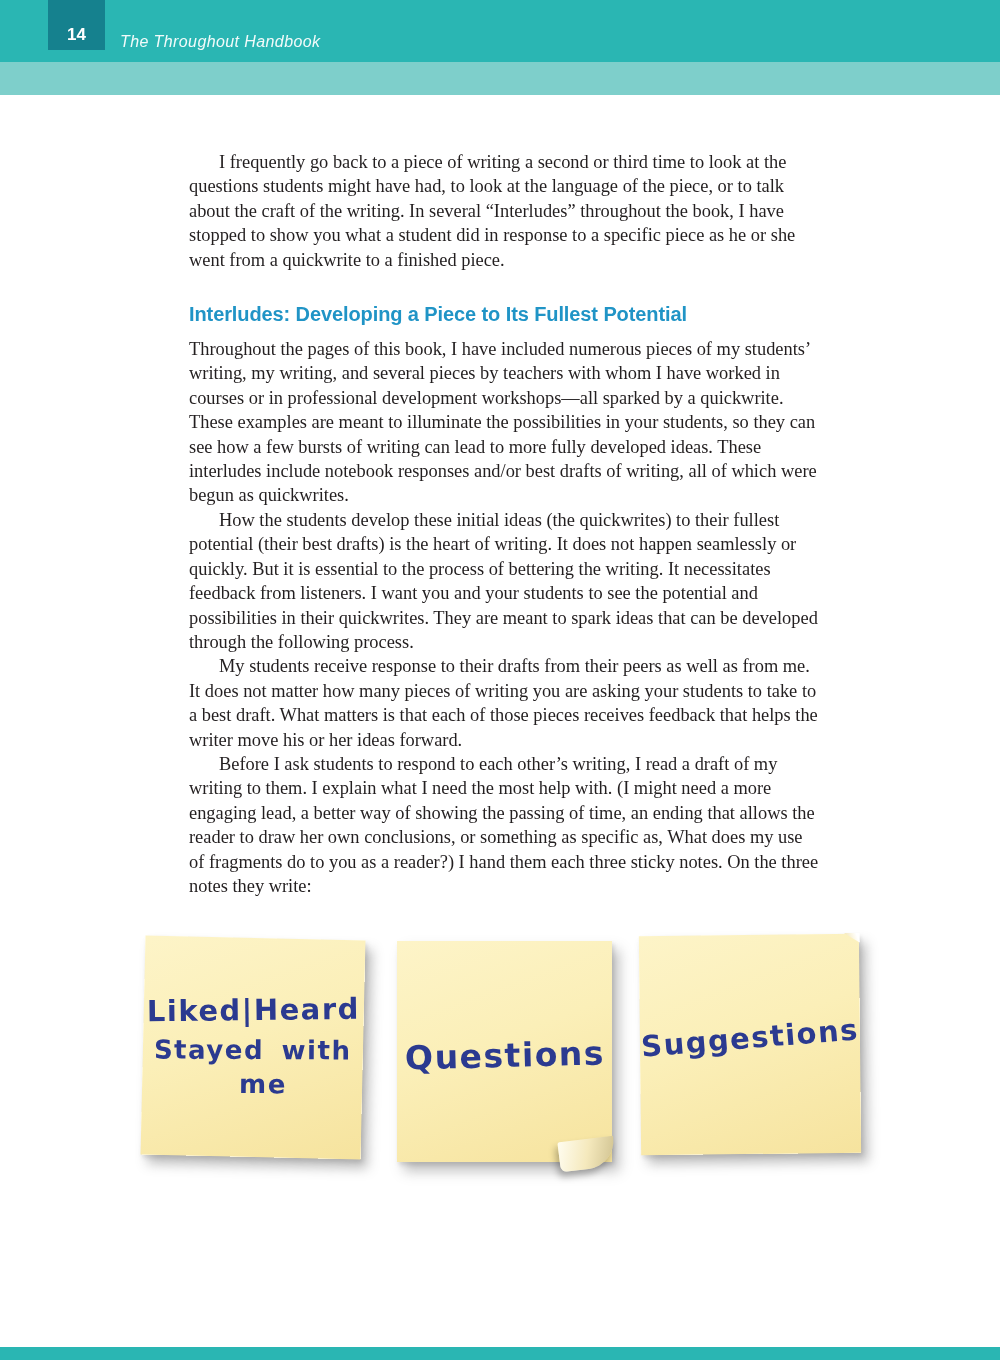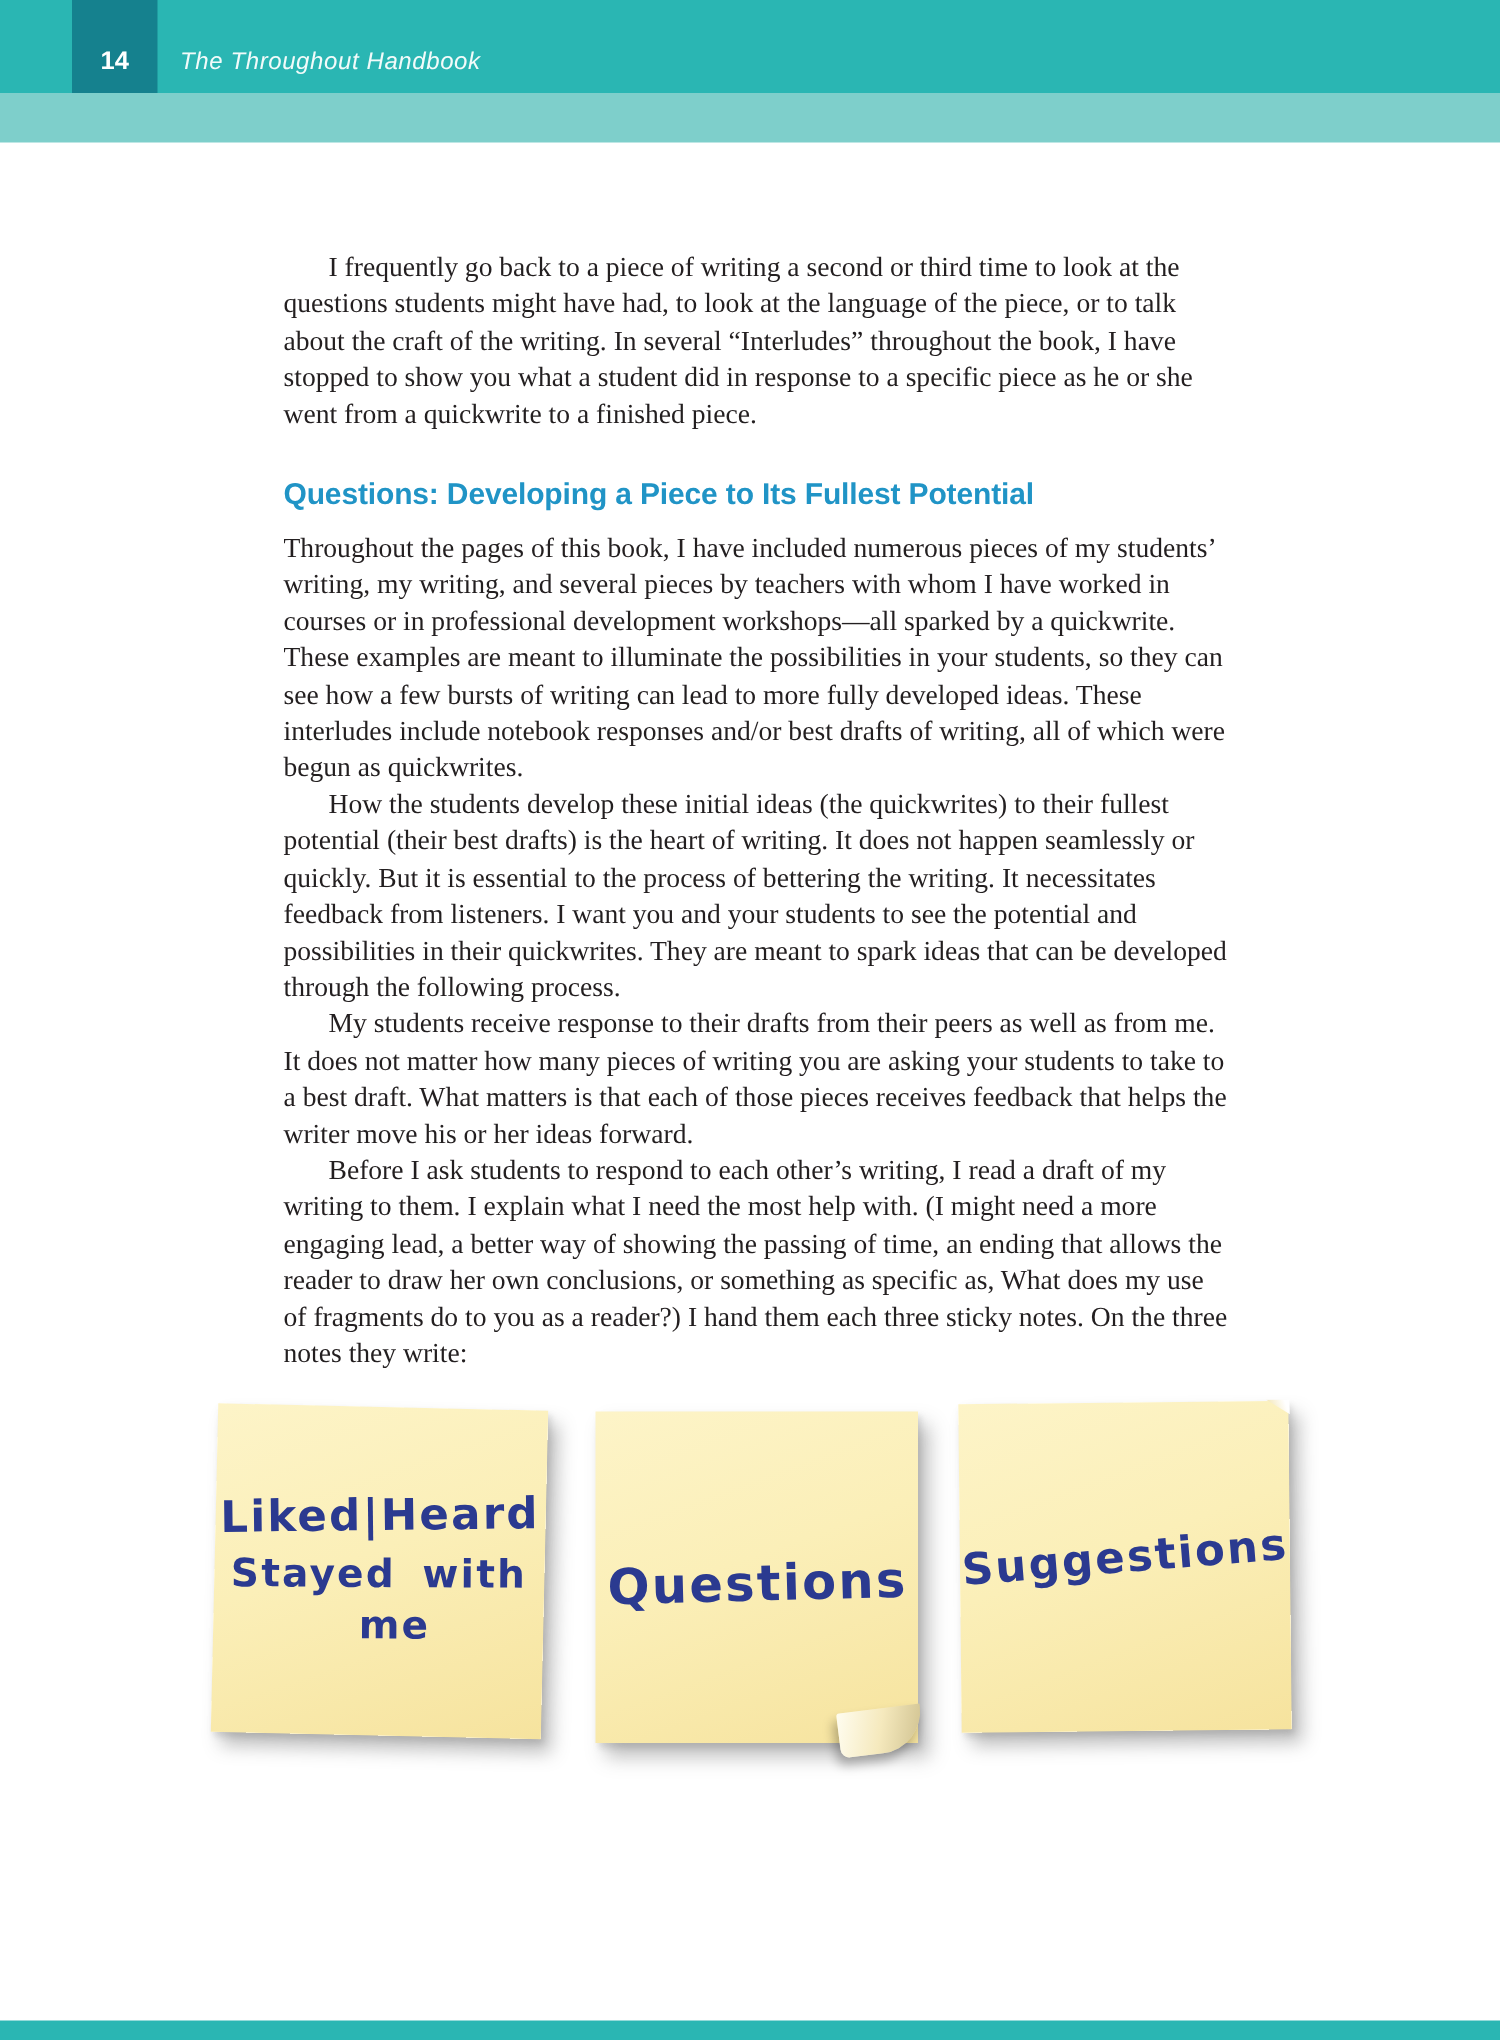--- a/index.html
+++ b/index.html
@@ -7,37 +7,37 @@
   .page {
     position:relative; width:1000px; height:1360px;
     background:#ffffff; overflow:hidden;
     font-family:"Liberation Serif", serif;
   }
 
   
   .header-bar { position:absolute; top:0; left:0; width:1000px; height:62px; background:#2ab6b3; }
   .subheader-bar { position:absolute; top:62px; left:0; width:1000px; height:33px; background:#7ecfcb; }
   .page-num-box {
-    position:absolute; top:0; left:48px; width:57px; height:62px; background:#15818e;
+    position:absolute; top:0; left:48px; width:57px; height:50px; background:#15818e;
     display:flex; align-items:center; justify-content:center; padding-top:20px;
   }
   .page-num {
     color:#ffffff; font-family:"Liberation Sans", sans-serif;
     font-weight:bold; font-size:17px;
   }
   .book-title {
     position:absolute; top:33px; left:120px; color:#f2fbfa;
     font-family:"Liberation Sans", sans-serif; font-style:italic;
     font-size:16px; letter-spacing:0.4px;
   }
 
   
   .content {
     position:absolute; top:150px; left:189px; width:630px;
-    color:#231f20; font-size:18.4px; line-height:24.4px;margin-top:16px;
+    color:#231f20; font-size:18.4px; line-height:24.4px;
   }
   .content p { margin:0; }
   .indent { text-indent:30px; }
   .section-heading {
     margin-top:30px; margin-bottom:11px;
     font-family:"Liberation Sans", sans-serif; font-weight:bold;
     font-size:20px; letter-spacing:-0.1px; color:#2094c6; line-height:24px;
   }
 
   
@@ -85,21 +85,21 @@
 
   <div class="header-bar"></div>
   <div class="subheader-bar"></div>
   <div class="page-num-box">
     <span class="page-num">14</span>
   </div>
   <div class="book-title">The Throughout Handbook</div>
 
   <div class="content">
     <p class="indent">I frequently go back to a piece of writing a second or third time to look at the questions students might have had, to look at the language of the piece, or to talk about the craft of the writing. In several “Interludes” throughout the book, I have stopped to show you what a student did in response to a specific piece as he or she went from a quickwrite to a finished piece.</p>
-    <h2 class="section-heading">Questions: Developing a Piece to Its Fullest Potential</h2>
+    <h2 class="section-heading">Interludes: Developing a Piece to Its Fullest Potential</h2>
     <p>Throughout the pages of this book, I have included numerous pieces of my students’ writing, my writing, and several pieces by teachers with whom I have worked in courses or in professional development workshops—all sparked by a quickwrite. These examples are meant to illuminate the possibilities in your students, so they can see how a few bursts of writing can lead to more fully developed ideas. These interludes include notebook responses and/or best drafts of writing, all of which were begun as quickwrites.</p>
     <p class="indent">How the students develop these initial ideas (the quickwrites) to their fullest potential (their best drafts) is the heart of writing. It does not happen seamlessly or quickly. But it is essential to the process of bettering the writing. It necessitates feedback from listeners. I want you and your students to see the potential and possibilities in their quickwrites. They are meant to spark ideas that can be developed through the following process.</p>
     <p class="indent">My students receive response to their drafts from their peers as well as from me. It does not matter how many pieces of writing you are asking your students to take to a best draft. What matters is that each of those pieces receives feedback that helps the writer move his or her ideas forward.</p>
     <p class="indent">Before I ask students to respond to each other’s writing, I read a draft of my writing to them. I explain what I need the most help with. (I might need a more engaging lead, a better way of showing the passing of time, an ending that allows the reader to draw her own conclusions, or something as specific as, What does my use of fragments do to you as a reader?) I hand them each three sticky notes. On the three notes they write:</p>
   </div>
 
   <div class="note note-1">
     <span class="hand n1-l1">Liked|Heard</span>
     <span class="hand n1-l2">Stayed with</span>
     <span class="hand n1-l3">me</span>

